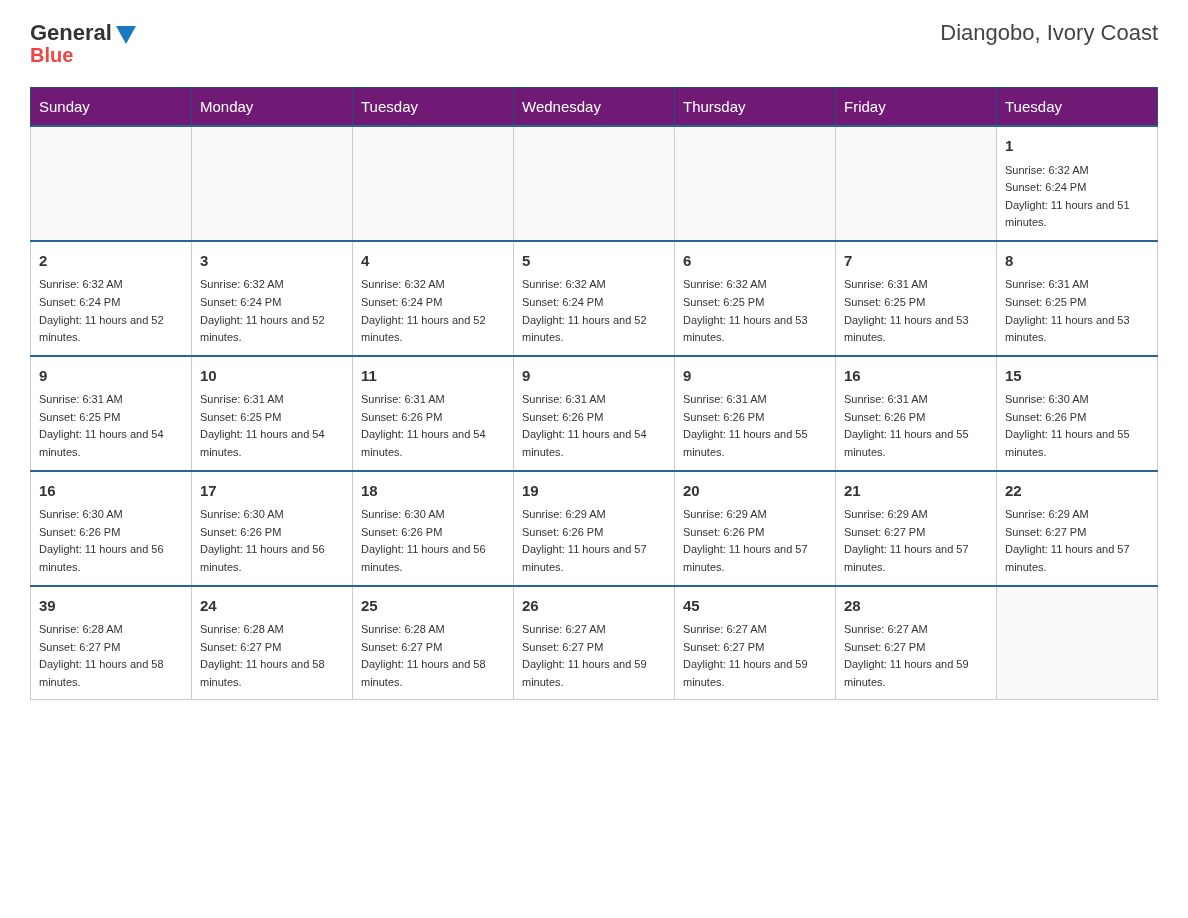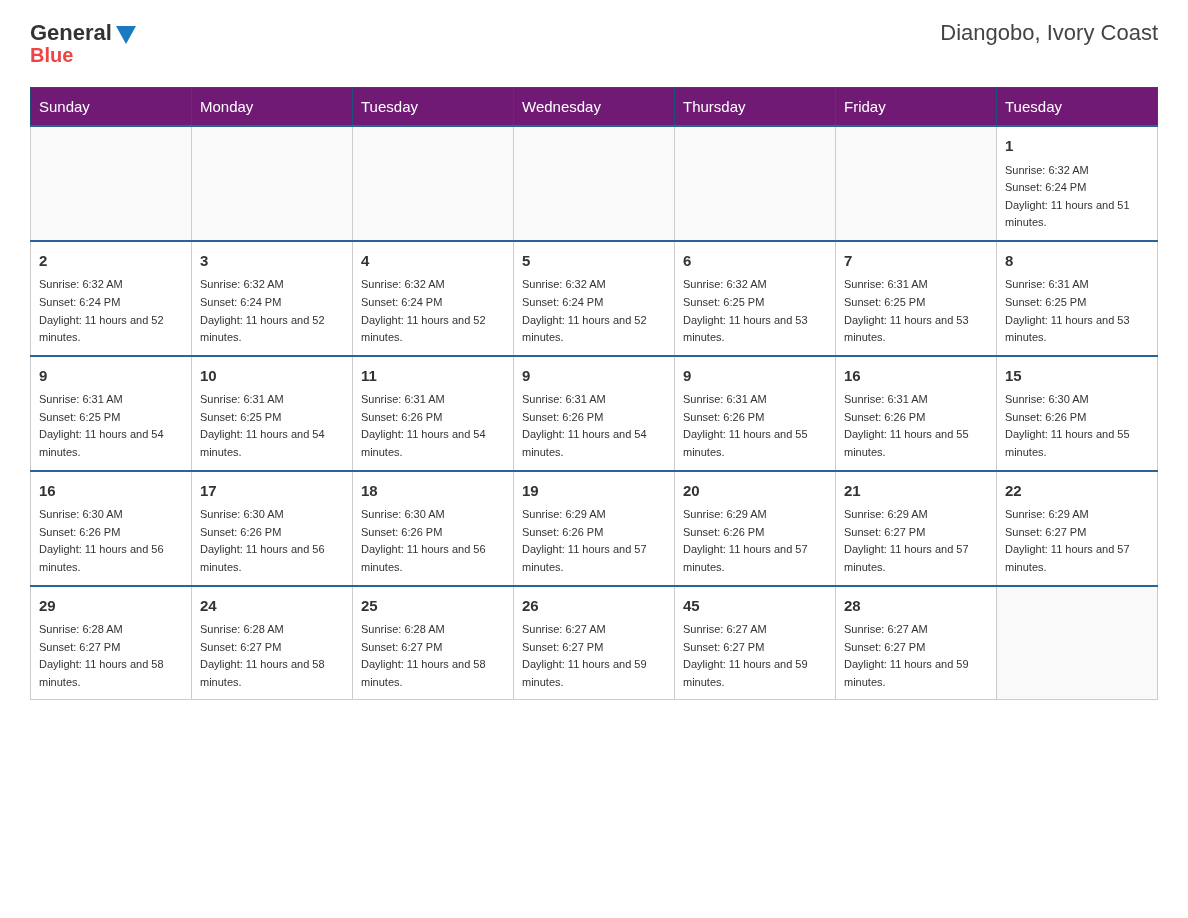--- a/index.html
+++ b/index.html
@@ -224,21 +224,21 @@
           <span class="day-number">21</span>
           <div class="day-info">Sunrise: 6:29 AM<br>Sunset: 6:27 PM<br>Daylight: 11 hours and 57 minutes.</div>
         </td>
         <td>
           <span class="day-number">22</span>
           <div class="day-info">Sunrise: 6:29 AM<br>Sunset: 6:27 PM<br>Daylight: 11 hours and 57 minutes.</div>
         </td>
       </tr>
       <tr>
         <td>
-          <span class="day-number">29</span>
+          <span class="day-number">39</span>
           <div class="day-info">Sunrise: 6:28 AM<br>Sunset: 6:27 PM<br>Daylight: 11 hours and 58 minutes.</div>
         </td>
         <td>
           <span class="day-number">24</span>
           <div class="day-info">Sunrise: 6:28 AM<br>Sunset: 6:27 PM<br>Daylight: 11 hours and 58 minutes.</div>
         </td>
         <td>
           <span class="day-number">25</span>
           <div class="day-info">Sunrise: 6:28 AM<br>Sunset: 6:27 PM<br>Daylight: 11 hours and 58 minutes.</div>
         </td>

